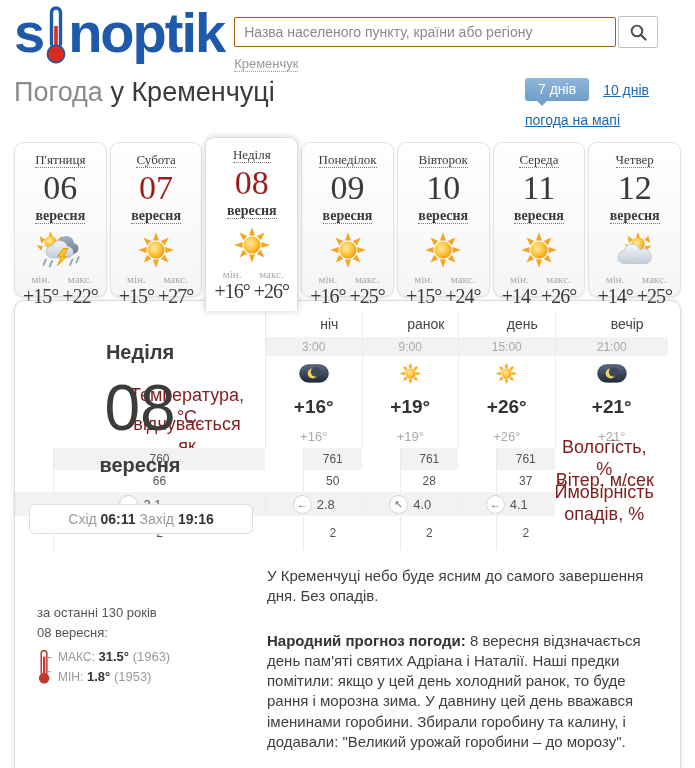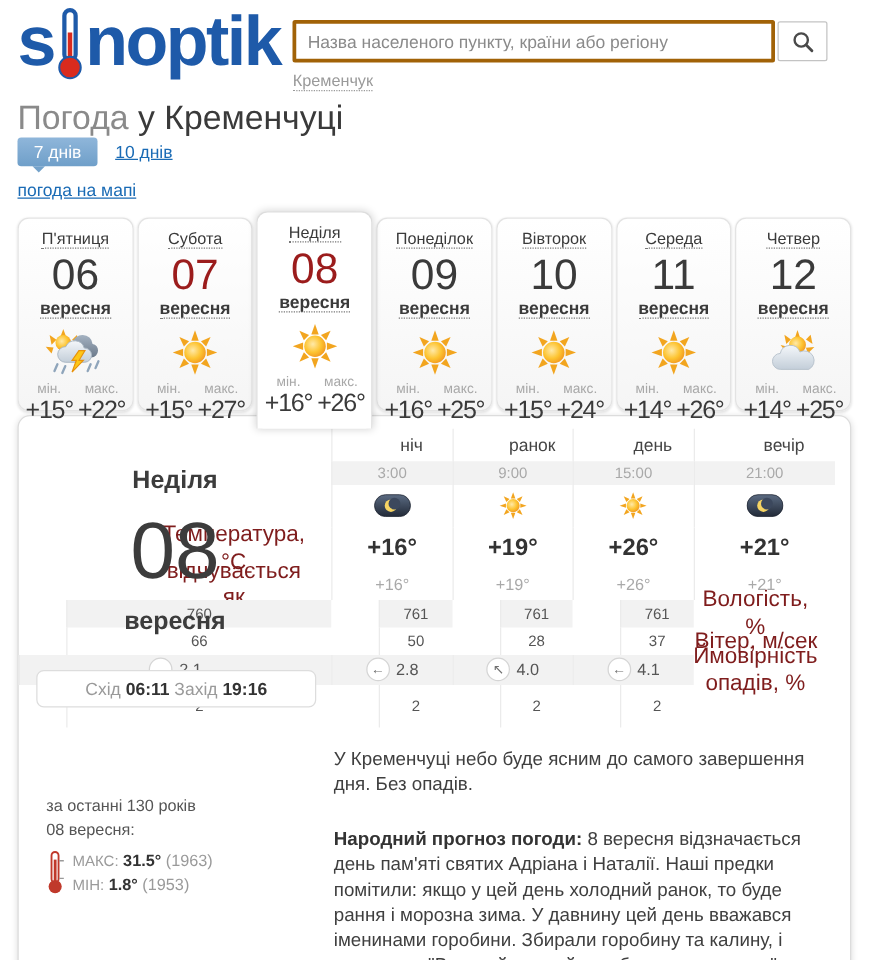--- a/index.html
+++ b/index.html
@@ -6,46 +6,46 @@
     font-family:"Liberation Sans",sans-serif;color:#3f3f3f;}
   .wrap{width:695px;}
   a{cursor:pointer;}
   
   .header{display:flex;align-items:flex-start;padding:6px 14px 0;}
   .logo{display:flex;align-items:flex-end;font-weight:bold;font-size:56px;line-height:.9;
     color:#1e5aa9;letter-spacing:-2px;cursor:pointer;}
   .logo .therm{margin:0 1px -6px 2px;}
   .searchzone{margin-left:10px;margin-top:10px;flex:1;}
   .searchrow{display:flex;align-items:center;}
-  .search-input{width:362px;height:28px;border:3px solid #a16207;border-radius:2px;
+  .search-input{width:362px;height:28px;border:1px solid #a16207;border-radius:2px;
     font-size:14px;padding:0 9px;color:#444;font-family:"Liberation Sans",sans-serif;}
   .search-input::placeholder{color:#8a8a8a;}
   .search-btn{width:40px;height:32px;margin-left:2px;background:#fff;border:1px solid #c3c3c3;
     border-radius:2px;display:flex;align-items:center;justify-content:center;cursor:pointer;}
   .cityline{margin-top:6px;}
   .citylink{font-size:13px;color:#9a9a9a;text-decoration:none;border-bottom:1px dotted #9a9a9a;}
   
-  .titlerow{display:flex;justify-content:space-between;margin:6px 14px 0;flex-direction:column;}
+  .titlerow{display:flex;justify-content:space-between;margin:6px 14px 0;}
   .h1{font-size:27px;line-height:1.1;}
   .h1 .pfx{color:#8a8a8a;}
   .h1 .city{color:#3a3a3a;}
   .region{font-size:13px;color:#9a9a9a;margin-top:3px;}
   .tabs{width:156px;font-size:14px;}
   .tabrow{display:flex;align-items:center;gap:14px;}
   .tab-active{position:relative;display:inline-block;padding:3px 13px 4px;border-radius:3px;
     background:linear-gradient(#8fb6da,#6f9fc9);color:#fff;cursor:pointer;}
   .tab-active:after{content:"";position:absolute;top:100%;left:12px;border:5px solid transparent;
     border-top-color:#74a2ca;}
   .tablink{color:#1a6bb5;text-decoration:underline;}
   .maplink{display:inline-block;margin-top:11px;color:#1a6bb5;text-decoration:underline;font-size:14px;}
   
   .days{display:flex;gap:3px;margin:14px 14px 0;height:155px;position:relative;z-index:2;}
   .day{flex:1;border:1px solid #e3e3e3;border-radius:9px;text-align:center;padding-top:7px;
     background:linear-gradient(#ffffff,#f5f5f5);box-shadow:0 1px 2px rgba(0,0,0,.10);cursor:pointer;
-    box-sizing:border-box;}
+    box-sizing:border-box;font-family:Liberation Serif, serif;}
   .day.selected{background:#fff;margin-top:-5px;height:174px;z-index:6;position:relative;
     box-shadow:0 0 7px rgba(0,0,0,.18);border-color:#ddd;border-bottom:none;
     border-bottom-left-radius:0;border-bottom-right-radius:0;}
   .dname{font-size:13px;color:#3a3a3a;text-decoration:none;border-bottom:1px dotted #777;}
   .ddate{font-size:34px;color:#3a3a3a;margin:3px 0 1px;line-height:1;}
   .ddate.red{color:#9b1c1c;}
   .dmonth{font-size:14px;font-weight:600;color:#3a3a3a;text-decoration:none;border-bottom:1px dotted #777;}
   .dicon{height:42px;margin:5px 0 2px;display:flex;align-items:center;justify-content:center;}
   .mm{display:flex;justify-content:center;gap:4px;}
   .mmcol{display:flex;flex-direction:column;}

